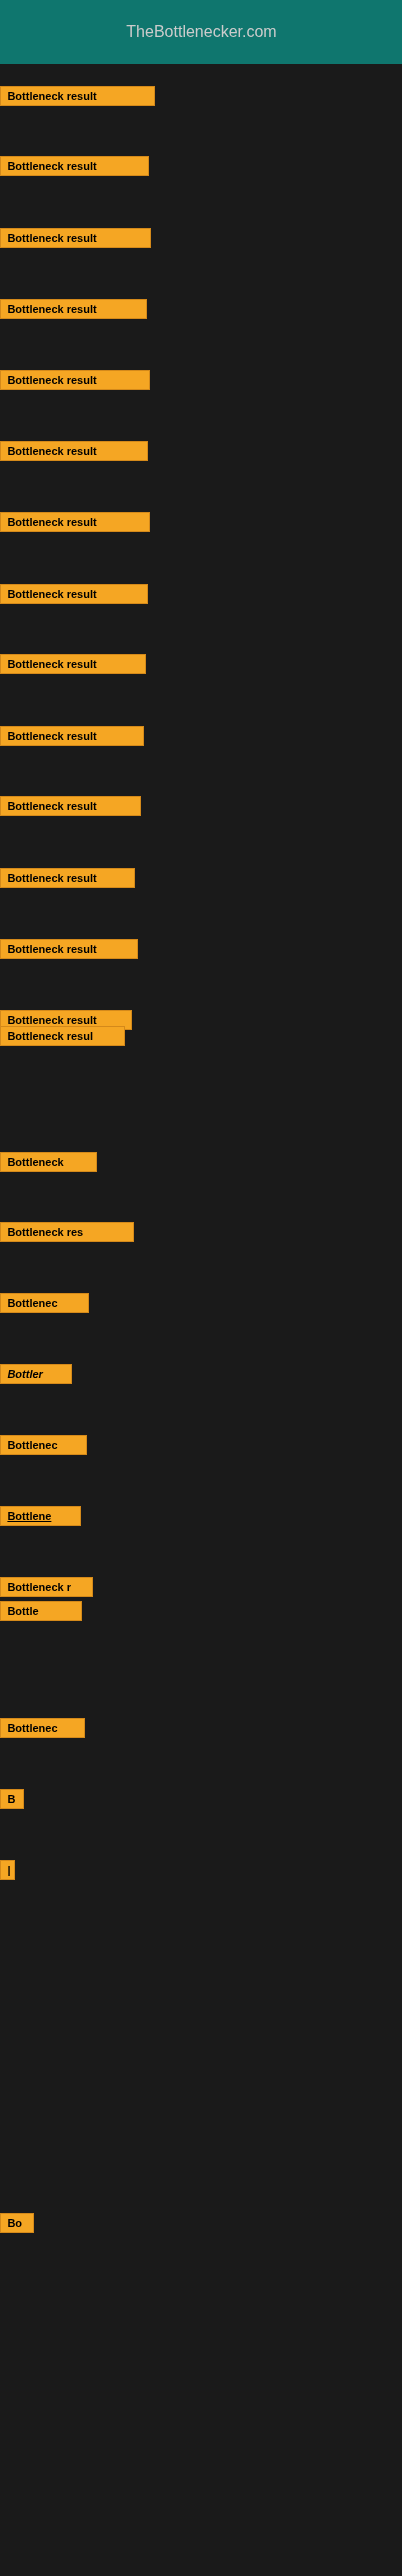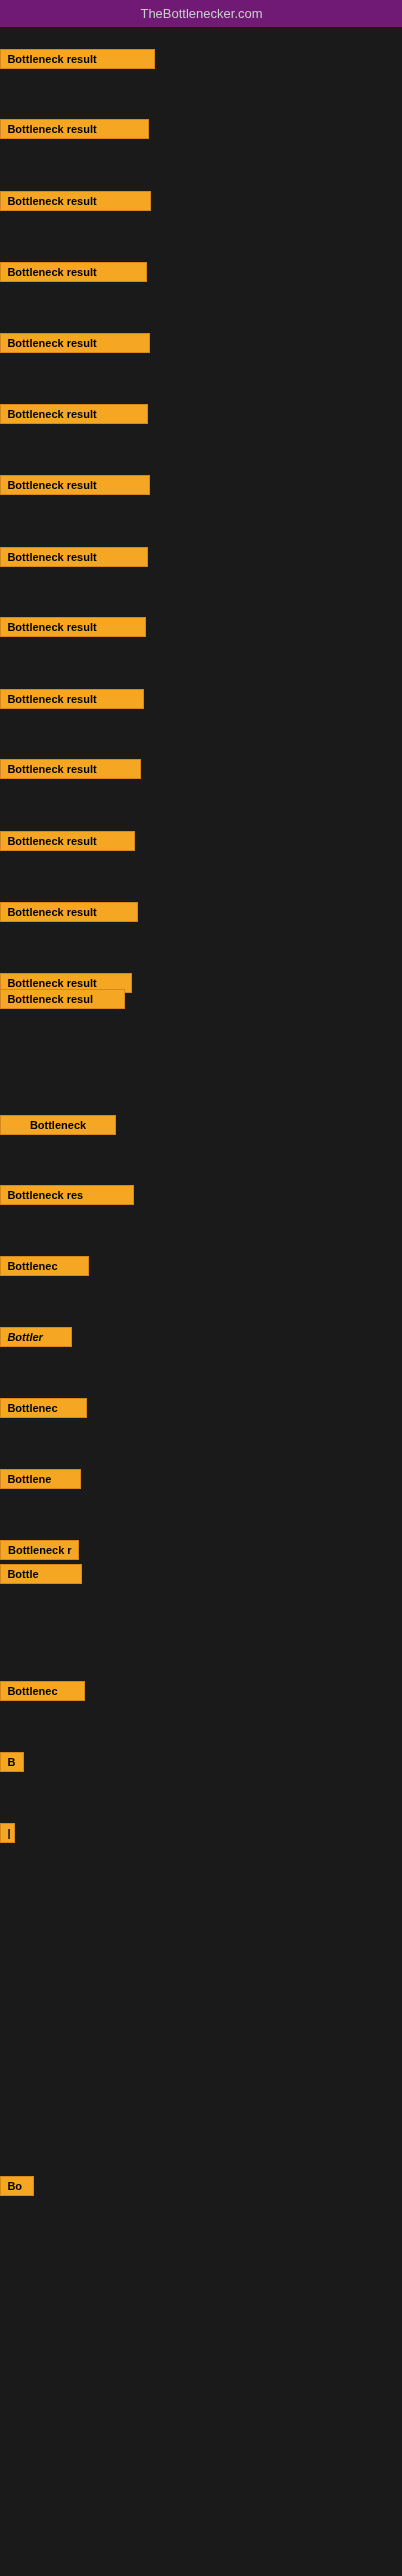--- a/index.html
+++ b/index.html
@@ -10,23 +10,23 @@
     body {
       width: 403px;
       min-height: 2576px;
       background-color: #1a1a1a;
       font-family: Arial, sans-serif;
       position: relative;
     }
     .site-title {
       text-align: center;
       color: #cccccc;
-      font-size: 13px;
-      padding: 6px 0;
-      background-color: #701a75;
+      font-size: 16px;
+      padding: 23px 0;
+      background-color: #0f766e;
     }
     .bottleneck-item {
       position: absolute;
       left: 0;
       background-color: #f5a623;
       color: #000;
       font-size: 11px;
       font-weight: bold;
       padding: 3.2px 6.4px;
       border: 0.8px solid #d4891a;
@@ -48,26 +48,26 @@
     <div class="bottleneck-item" style="top: 377px; width: 148px;">Bottleneck result</div>
     <div class="bottleneck-item" style="top: 448px; width: 150px;">Bottleneck result</div>
     <div class="bottleneck-item" style="top: 520px; width: 148px;">Bottleneck result</div>
     <div class="bottleneck-item" style="top: 590px; width: 146px;">Bottleneck result</div>
     <div class="bottleneck-item" style="top: 662px; width: 144px;">Bottleneck result</div>
     <div class="bottleneck-item" style="top: 732px; width: 141px;">Bottleneck result</div>
     <div class="bottleneck-item" style="top: 804px; width: 135px;">Bottleneck result</div>
     <div class="bottleneck-item" style="top: 875px; width: 138px;">Bottleneck result</div>
     <div class="bottleneck-item" style="top: 946px; width: 132px;">Bottleneck result</div>
     <div class="bottleneck-item" style="top: 962px; width: 125px;">Bottleneck resul</div>
-    <div class="bottleneck-item" style="top: 1088px; width: 116px; text-align: center;">Bottleneck</div>
+    <div class="bottleneck-item" style="top: 1088px; width: 97px;">Bottleneck</div>
     <div class="bottleneck-item" style="top: 1158px; width: 134px;">Bottleneck res</div>
     <div class="bottleneck-item" style="top: 1229px; width: 89px;">Bottlenec</div>
     <div class="bottleneck-item" style="top: 1300px; width: 72px; font-style: italic;">Bottler</div>
     <div class="bottleneck-item" style="top: 1371px; width: 87px;">Bottlenec</div>
-    <div class="bottleneck-item" style="top: 1442px; width: 81px;">Bottlene</div>
-    <div class="bottleneck-item" style="top: 1513px; width: 79px; text-align: right;">Bottleneck r</div>
+    <div class="bottleneck-item" style="top: 1442px; width: 81px; text-decoration: underline;">Bottlene</div>
+    <div class="bottleneck-item" style="top: 1513px; width: 93px;">Bottleneck r</div>
     <div class="bottleneck-item" style="top: 1537px; width: 82px;">Bottle</div>
     <div class="bottleneck-item" style="top: 1654px; width: 85px;">Bottlenec</div>
     <div class="bottleneck-item" style="top: 1725px; width: 24px;">B</div>
     <div class="bottleneck-item" style="top: 1796px; width: 9.7px;">|</div>
     <div class="bottleneck-item" style="top: 2149px; width: 34px;">Bo</div>
   </div>
 
 
 </body></html>

